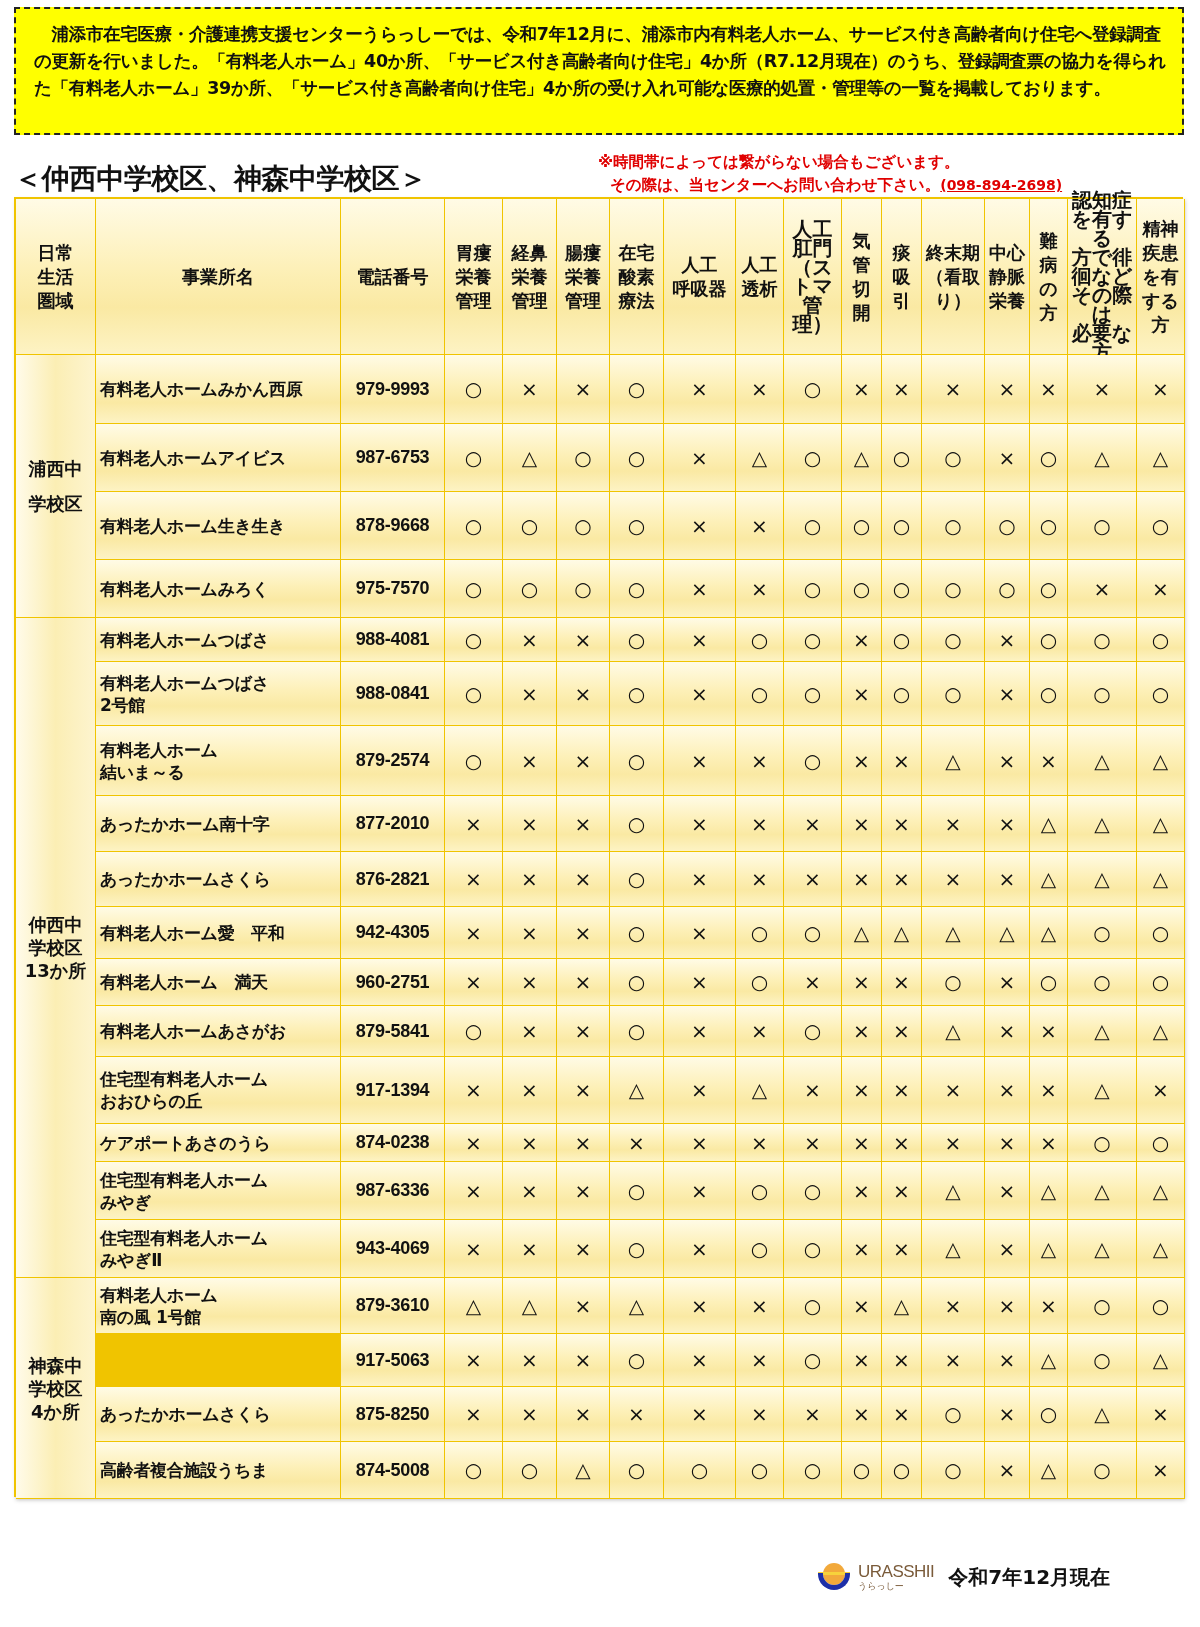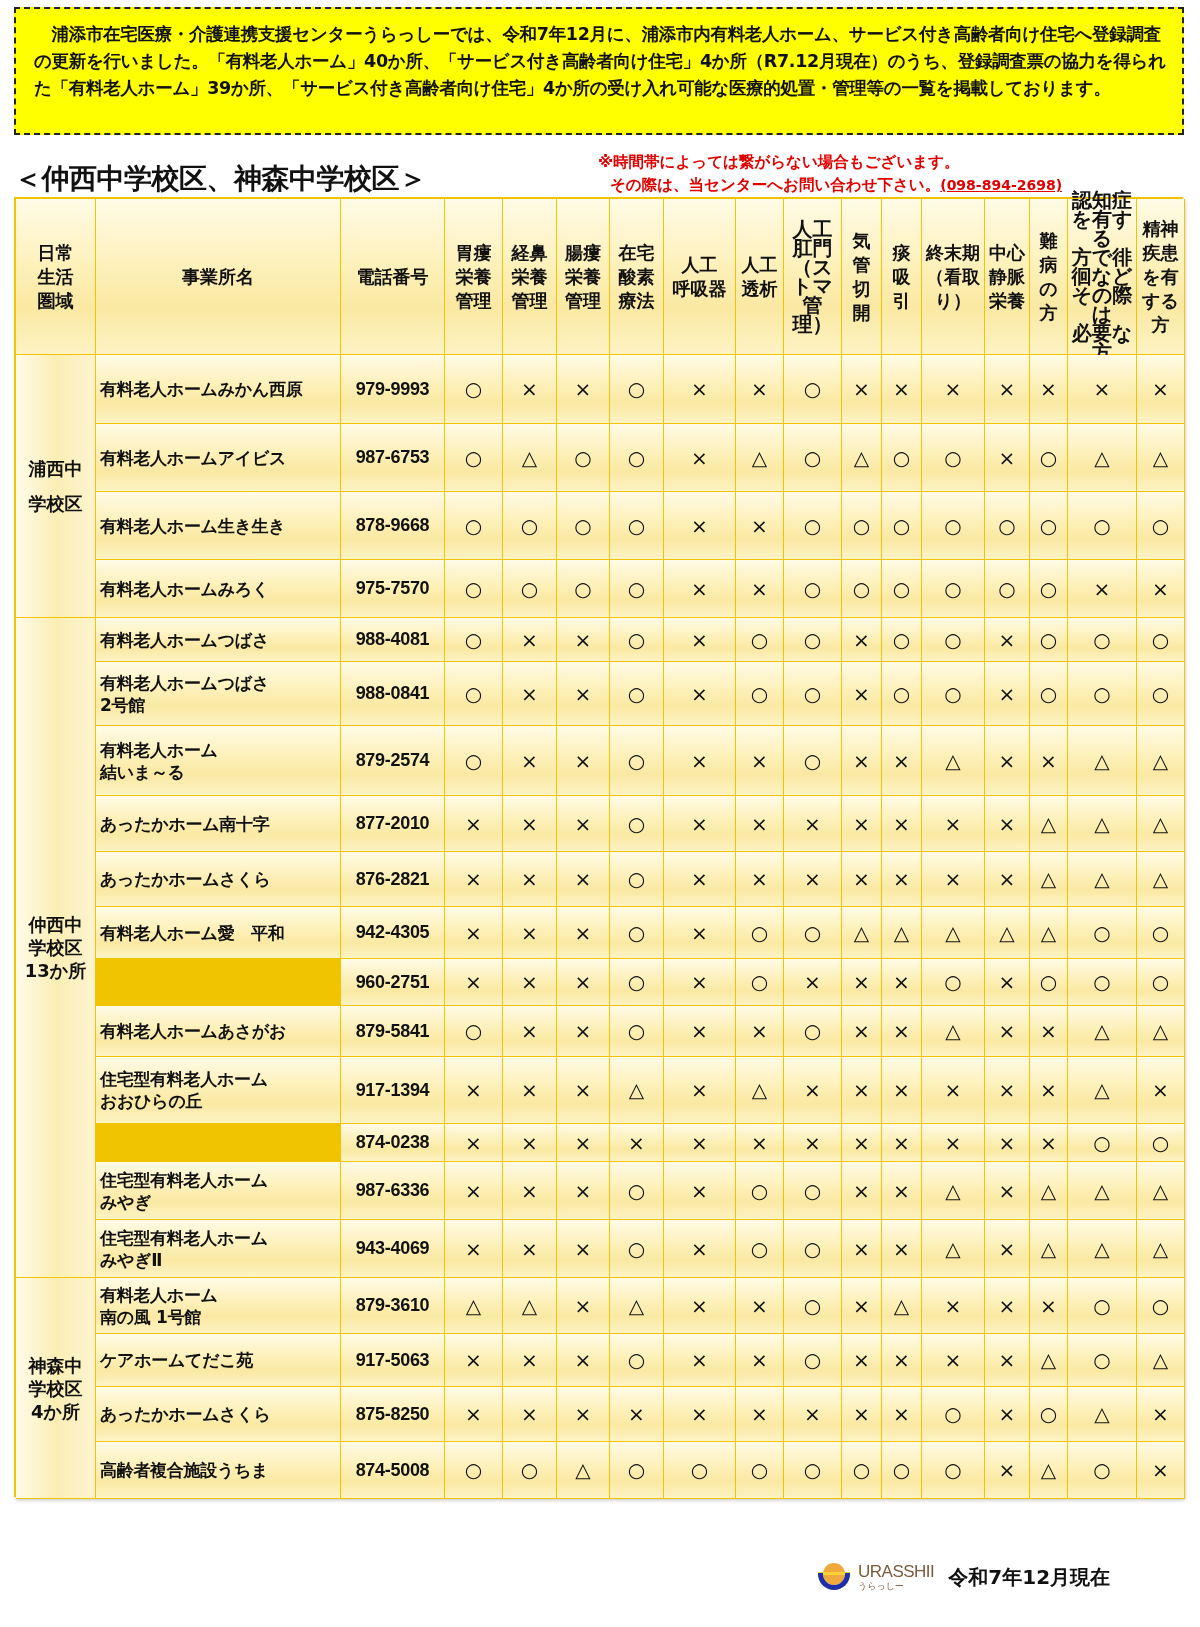--- a/index.html
+++ b/index.html
@@ -354,20 +354,25 @@
     <div class="cell mark" style="grid-area: 11 / 8;">×</div>
     <div class="cell mark" style="grid-area: 11 / 9;">○</div>
     <div class="cell mark" style="grid-area: 11 / 10;">○</div>
     <div class="cell mark" style="grid-area: 11 / 11;">△</div>
     <div class="cell mark" style="grid-area: 11 / 12;">△</div>
     <div class="cell mark" style="grid-area: 11 / 13;">△</div>
     <div class="cell mark" style="grid-area: 11 / 14;">△</div>
     <div class="cell mark" style="grid-area: 11 / 15;">△</div>
     <div class="cell mark" style="grid-area: 11 / 16;">○</div>
     <div class="cell mark" style="grid-area: 11 / 17;">○</div>
+    <div class="cell name" style="grid-area: 12 / 2;">
+      <div>
+        <span>有料老人ホーム　満天</span>
+      </div>
+    </div>
     <div class="cell phone" style="grid-area: 12 / 3;">960-2751</div>
     <div class="cell mark" style="grid-area: 12 / 4;">×</div>
     <div class="cell mark" style="grid-area: 12 / 5;">×</div>
     <div class="cell mark" style="grid-area: 12 / 6;">×</div>
     <div class="cell mark" style="grid-area: 12 / 7;">○</div>
     <div class="cell mark" style="grid-area: 12 / 8;">×</div>
     <div class="cell mark" style="grid-area: 12 / 9;">○</div>
     <div class="cell mark" style="grid-area: 12 / 10;">×</div>
     <div class="cell mark" style="grid-area: 12 / 11;">×</div>
     <div class="cell mark" style="grid-area: 12 / 12;">×</div>
@@ -410,20 +415,25 @@
     <div class="cell mark" style="grid-area: 14 / 8;">×</div>
     <div class="cell mark" style="grid-area: 14 / 9;">△</div>
     <div class="cell mark" style="grid-area: 14 / 10;">×</div>
     <div class="cell mark" style="grid-area: 14 / 11;">×</div>
     <div class="cell mark" style="grid-area: 14 / 12;">×</div>
     <div class="cell mark" style="grid-area: 14 / 13;">×</div>
     <div class="cell mark" style="grid-area: 14 / 14;">×</div>
     <div class="cell mark" style="grid-area: 14 / 15;">×</div>
     <div class="cell mark" style="grid-area: 14 / 16;">△</div>
     <div class="cell mark" style="grid-area: 14 / 17;">×</div>
+    <div class="cell name" style="grid-area: 15 / 2;">
+      <div>
+        <span>ケアポートあさのうら</span>
+      </div>
+    </div>
     <div class="cell phone" style="grid-area: 15 / 3;">874-0238</div>
     <div class="cell mark" style="grid-area: 15 / 4;">×</div>
     <div class="cell mark" style="grid-area: 15 / 5;">×</div>
     <div class="cell mark" style="grid-area: 15 / 6;">×</div>
     <div class="cell mark" style="grid-area: 15 / 7;">×</div>
     <div class="cell mark" style="grid-area: 15 / 8;">×</div>
     <div class="cell mark" style="grid-area: 15 / 9;">×</div>
     <div class="cell mark" style="grid-area: 15 / 10;">×</div>
     <div class="cell mark" style="grid-area: 15 / 11;">×</div>
     <div class="cell mark" style="grid-area: 15 / 12;">×</div>
@@ -488,25 +498,20 @@
     <div class="cell mark" style="grid-area: 18 / 8;">×</div>
     <div class="cell mark" style="grid-area: 18 / 9;">×</div>
     <div class="cell mark" style="grid-area: 18 / 10;">○</div>
     <div class="cell mark" style="grid-area: 18 / 11;">×</div>
     <div class="cell mark" style="grid-area: 18 / 12;">△</div>
     <div class="cell mark" style="grid-area: 18 / 13;">×</div>
     <div class="cell mark" style="grid-area: 18 / 14;">×</div>
     <div class="cell mark" style="grid-area: 18 / 15;">×</div>
     <div class="cell mark" style="grid-area: 18 / 16;">○</div>
     <div class="cell mark" style="grid-area: 18 / 17;">○</div>
-    <div class="cell name" style="grid-area: 19 / 2;">
-      <div>
-        <span>ケアホームてだこ苑</span>
-      </div>
-    </div>
     <div class="cell phone" style="grid-area: 19 / 3;">917-5063</div>
     <div class="cell mark" style="grid-area: 19 / 4;">×</div>
     <div class="cell mark" style="grid-area: 19 / 5;">×</div>
     <div class="cell mark" style="grid-area: 19 / 6;">×</div>
     <div class="cell mark" style="grid-area: 19 / 7;">○</div>
     <div class="cell mark" style="grid-area: 19 / 8;">×</div>
     <div class="cell mark" style="grid-area: 19 / 9;">×</div>
     <div class="cell mark" style="grid-area: 19 / 10;">○</div>
     <div class="cell mark" style="grid-area: 19 / 11;">×</div>
     <div class="cell mark" style="grid-area: 19 / 12;">×</div>

